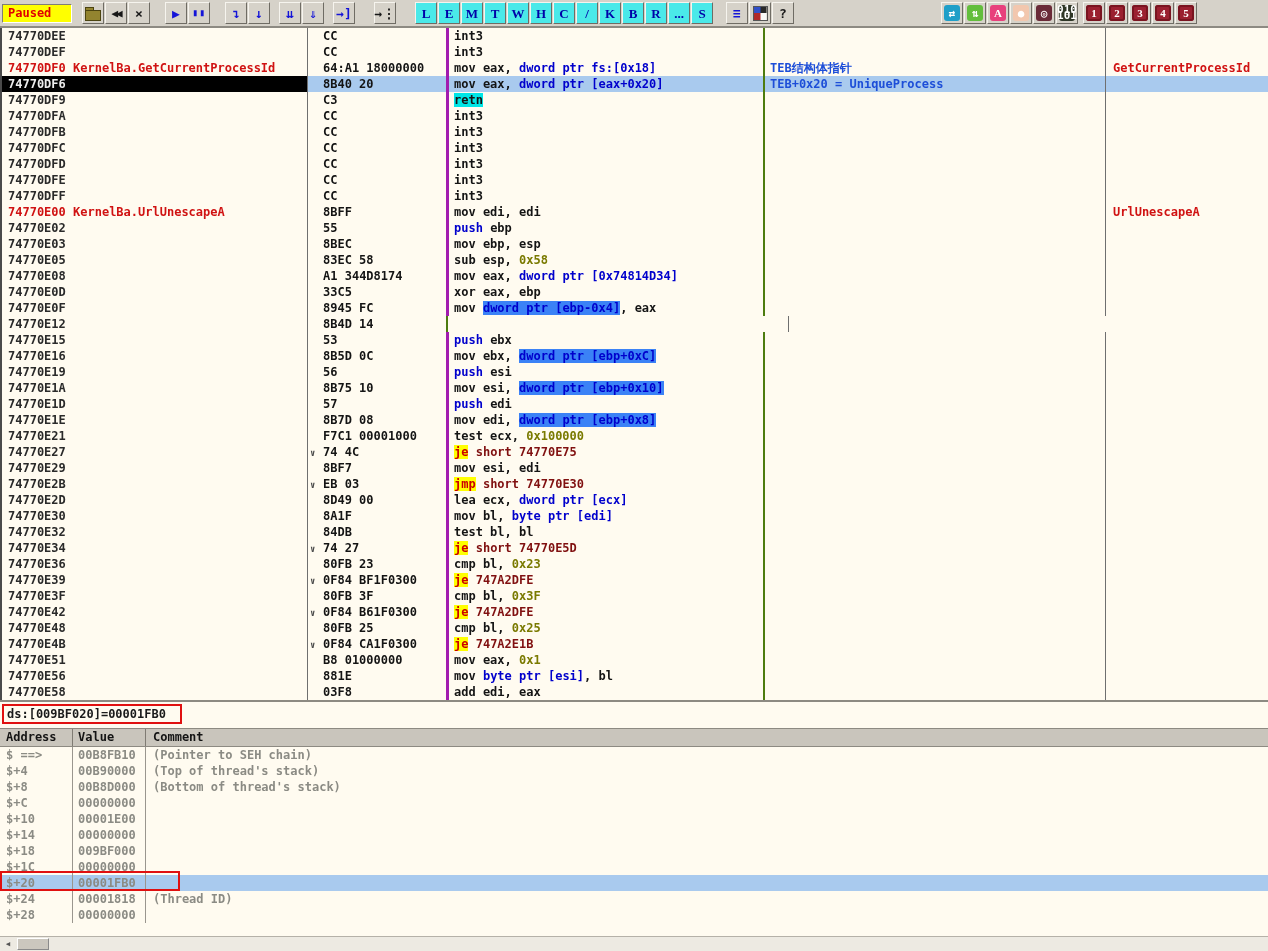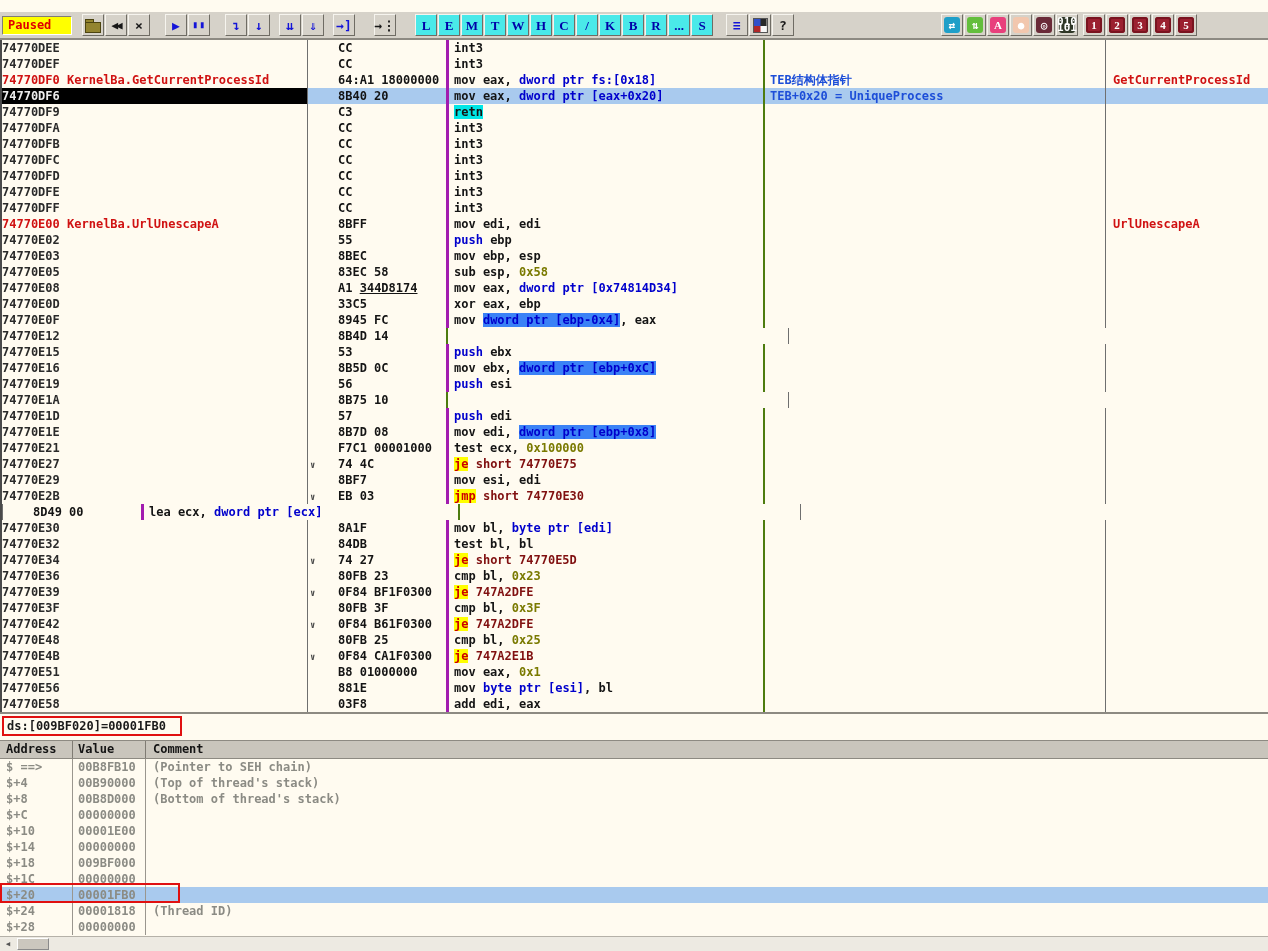--- a/index.html
+++ b/index.html
@@ -4,21 +4,21 @@
 <style>
   html,body{margin:0;padding:0}
   body{
     width:1268px;height:951px;overflow:hidden;background:#FFFBF0;
     font-family:"DejaVu Sans Mono","Liberation Mono",monospace;
     font-size:12px;font-weight:bold;color:#1a1a1a;position:relative;
   }
   
   .toolbar{
     height:28px;background:#D6D2C9;display:flex;align-items:center;
-    padding:0 2px;box-sizing:border-box;border-bottom:2px solid #8d8a82;margin-top:12px;
+    padding:0 2px;box-sizing:border-box;border-bottom:2px solid #8d8a82;
   }
   .status{
     width:70px;height:19px;background:#FFFF00;color:#E00000;
     border:1px solid;border-color:#807d75 #fff #fff #807d75;
     display:flex;align-items:center;padding-left:5px;box-sizing:border-box;
     font-size:12px;margin-right:6px;
   }
   .tbtn{
     width:22px;height:22px;background:#D6D2C9;box-sizing:border-box;
     border:1px solid;border-color:#F6F4EE #6F6C64 #6F6C64 #F6F4EE;
@@ -46,37 +46,37 @@
     font-size:11px;font-family:"Liberation Serif",serif}
   .icon-folder{width:14px;height:9px;background:#93842F;border:1px solid #4c4410;position:relative;margin-top:4px}
   .icon-folder::before{content:"";position:absolute;top:-4px;left:-1px;width:7px;height:2px;background:#93842F;border:1px solid #4c4410}
   .icon-grid{width:13px;height:13px;
     background-image:linear-gradient(#3050C8 0 50%,#B02828 50% 100%),linear-gradient(#282828 0 50%,#F8F8F8 50% 100%);
     background-size:50% 100%,50% 100%;background-position:left,right;background-repeat:no-repeat;
     border:1px solid #555}
   
   .disasm{height:672px;background:#FFFBF0;border-left:2px solid #4a4a4a;box-sizing:border-box;overflow:hidden}
   .drow{display:flex;height:16px;line-height:16px;white-space:pre}
-  .c-addr{width:305px;flex:0 0 305px;box-sizing:border-box;color:#2a2a2a;overflow:hidden}
+  .c-addr{width:305px;flex:0 0 305px;padding-left:6px;box-sizing:border-box;color:#2a2a2a;overflow:hidden}
   .c-addr.red{color:#D01212}
   .drow.sel .c-addr{background:#000;color:#EDEDED}
-  .c-hex{width:139px;flex:0 0 139px;box-sizing:border-box;border-left:1px solid #6f6f6f;padding-left:30px;position:relative;color:#141414;overflow:hidden}
+  .c-hex{width:139px;flex:0 0 139px;box-sizing:border-box;border-left:1px solid #6f6f6f;padding-left:15px;position:relative;color:#141414;overflow:hidden}
   .hint{position:absolute;left:2px;top:1px;color:#4a4a4a;font-size:9px}
   .c-dis{width:317px;flex:0 0 317px;box-sizing:border-box;border-left:3px solid #a21caf;padding-left:5px;overflow:hidden;color:#141414}
   .c-com{width:342px;flex:0 0 342px;box-sizing:border-box;border-left:2px solid #4d7c0f;padding-left:5px;overflow:hidden;color:#1d4ed8}
   .c-fun{flex:1;box-sizing:border-box;border-left:1px solid #6f6f6f;padding-left:7px;overflow:hidden;color:#D01212}
   .drow.sel .c-hex,.drow.sel .c-dis,.drow.sel .c-com,.drow.sel .c-fun{background:#A9CAEE}
   .m{color:#0000CC}
   .h{color:#0000CC;background:#3b82f6}
   .i{color:#7A7A00}
   .j{color:#CC0000;background:#FFFF00}
   .t{color:#801010}
   .k{color:#0000CC}
   .r{background:#00E6E6;color:#141414}
-  .xu{text-decoration:underline}
+  .xu{}
   
   .infopane{height:28px;box-sizing:border-box;padding:2px 0 0 2px;background:#FFFBF0;border-top:2px solid #8d8a82}
   .redbox{display:inline-block;border:2px solid #E01010;padding:0 14px 0 3px;line-height:16px}
   .infoline2{padding-left:5px;line-height:16px;margin-top:1px}
   
   .stackpane{position:relative}
   .stackhdr{display:flex;height:17px;line-height:16px;background:#C9C5BC;border-top:1px solid #8d8a82;border-bottom:1px solid #8d8a82;color:#141414}
   .sh-addr{width:72px;flex:0 0 72px;padding-left:6px;box-sizing:border-box}
   .sh-val{width:73px;flex:0 0 73px;padding-left:5px;box-sizing:border-box;border-left:1px solid #7f7b73}
   .sh-com{flex:1;padding-left:7px;border-left:1px solid #7f7b73;box-sizing:border-box}
@@ -240,28 +240,28 @@
     <div class="drow"><div class="c-addr">74770E02</div><div class="c-hex"><span>55</span></div><div class="c-dis"><span class="k">push</span><span> ebp</span></div><div class="c-com"></div><div class="c-fun"></div></div>
     <div class="drow"><div class="c-addr">74770E03</div><div class="c-hex"><span>8BEC</span></div><div class="c-dis"><span>mov ebp, esp</span></div><div class="c-com"></div><div class="c-fun"></div></div>
     <div class="drow"><div class="c-addr">74770E05</div><div class="c-hex"><span>83EC 58</span></div><div class="c-dis"><span>sub esp, </span><span class="i">0x58</span></div><div class="c-com"></div><div class="c-fun"></div></div>
     <div class="drow"><div class="c-addr">74770E08</div><div class="c-hex"><span>A1 </span><span class="xu">344D8174</span></div><div class="c-dis"><span>mov eax, </span><span class="m">dword ptr [0x74814D34]</span></div><div class="c-com"></div><div class="c-fun"></div></div>
     <div class="drow"><div class="c-addr">74770E0D</div><div class="c-hex"><span>33C5</span></div><div class="c-dis"><span>xor eax, ebp</span></div><div class="c-com"></div><div class="c-fun"></div></div>
     <div class="drow"><div class="c-addr">74770E0F</div><div class="c-hex"><span>8945 FC</span></div><div class="c-dis"><span>mov </span><span class="h">dword ptr [ebp-0x4]</span><span>, eax</span></div><div class="c-com"></div><div class="c-fun"></div></div>
     <div class="drow"><div class="c-addr">74770E12</div><div class="c-hex"><span>8B4D 14</span></div><div class="c-com"></div><div class="c-fun"></div></div>
     <div class="drow"><div class="c-addr">74770E15</div><div class="c-hex"><span>53</span></div><div class="c-dis"><span class="k">push</span><span> ebx</span></div><div class="c-com"></div><div class="c-fun"></div></div>
     <div class="drow"><div class="c-addr">74770E16</div><div class="c-hex"><span>8B5D 0C</span></div><div class="c-dis"><span>mov ebx, </span><span class="h">dword ptr [ebp+0xC]</span></div><div class="c-com"></div><div class="c-fun"></div></div>
     <div class="drow"><div class="c-addr">74770E19</div><div class="c-hex"><span>56</span></div><div class="c-dis"><span class="k">push</span><span> esi</span></div><div class="c-com"></div><div class="c-fun"></div></div>
-    <div class="drow"><div class="c-addr">74770E1A</div><div class="c-hex"><span>8B75 10</span></div><div class="c-com"></div><div class="c-fun"></div></div>
+    <div class="drow"><div class="c-addr">74770E1A</div><div class="c-hex"><span>8B75 10</span></div><div class="c-dis"><span>mov esi, </span><span class="h">dword ptr [ebp+0x10]</span></div><div class="c-com"></div><div class="c-fun"></div></div>
     <div class="drow"><div class="c-addr">74770E1D</div><div class="c-hex"><span>57</span></div><div class="c-dis"><span class="k">push</span><span> edi</span></div><div class="c-com"></div><div class="c-fun"></div></div>
     <div class="drow"><div class="c-addr">74770E1E</div><div class="c-hex"><span>8B7D 08</span></div><div class="c-dis"><span>mov edi, </span><span class="h">dword ptr [ebp+0x8]</span></div><div class="c-com"></div><div class="c-fun"></div></div>
     <div class="drow"><div class="c-addr">74770E21</div><div class="c-hex"><span>F7C1 00001000</span></div><div class="c-dis"><span>test ecx, </span><span class="i">0x100000</span></div><div class="c-com"></div><div class="c-fun"></div></div>
     <div class="drow"><div class="c-addr">74770E27</div><div class="c-hex"><span class="hint">∨</span><span>74 4C</span></div><div class="c-dis"><span class="j">je</span><span class="t"> short 74770E75</span></div><div class="c-com"></div><div class="c-fun"></div></div>
     <div class="drow"><div class="c-addr">74770E29</div><div class="c-hex"><span>8BF7</span></div><div class="c-dis"><span>mov esi, edi</span></div><div class="c-com"></div><div class="c-fun"></div></div>
     <div class="drow"><div class="c-addr">74770E2B</div><div class="c-hex"><span class="hint">∨</span><span>EB 03</span></div><div class="c-dis"><span class="j">jmp</span><span class="t"> short 74770E30</span></div><div class="c-com"></div><div class="c-fun"></div></div>
-    <div class="drow"><div class="c-hex"><span>8D49 00</span></div><div class="c-dis"><span>lea ecx, </span><span class="m">dword ptr [ecx]</span></div><div class="c-com"></div><div class="c-fun"></div></div>
+    <div class="drow"><div class="c-addr">74770E2D</div><div class="c-hex"><span>8D49 00</span></div><div class="c-dis"><span>lea ecx, </span><span class="m">dword ptr [ecx]</span></div><div class="c-com"></div><div class="c-fun"></div></div>
     <div class="drow"><div class="c-addr">74770E30</div><div class="c-hex"><span>8A1F</span></div><div class="c-dis"><span>mov bl, </span><span class="m">byte ptr [edi]</span></div><div class="c-com"></div><div class="c-fun"></div></div>
     <div class="drow"><div class="c-addr">74770E32</div><div class="c-hex"><span>84DB</span></div><div class="c-dis"><span>test bl, bl</span></div><div class="c-com"></div><div class="c-fun"></div></div>
     <div class="drow"><div class="c-addr">74770E34</div><div class="c-hex"><span class="hint">∨</span><span>74 27</span></div><div class="c-dis"><span class="j">je</span><span class="t"> short 74770E5D</span></div><div class="c-com"></div><div class="c-fun"></div></div>
     <div class="drow"><div class="c-addr">74770E36</div><div class="c-hex"><span>80FB 23</span></div><div class="c-dis"><span>cmp bl, </span><span class="i">0x23</span></div><div class="c-com"></div><div class="c-fun"></div></div>
     <div class="drow"><div class="c-addr">74770E39</div><div class="c-hex"><span class="hint">∨</span><span>0F84 BF1F0300</span></div><div class="c-dis"><span class="j">je</span><span class="t"> 747A2DFE</span></div><div class="c-com"></div><div class="c-fun"></div></div>
     <div class="drow"><div class="c-addr">74770E3F</div><div class="c-hex"><span>80FB 3F</span></div><div class="c-dis"><span>cmp bl, </span><span class="i">0x3F</span></div><div class="c-com"></div><div class="c-fun"></div></div>
     <div class="drow"><div class="c-addr">74770E42</div><div class="c-hex"><span class="hint">∨</span><span>0F84 B61F0300</span></div><div class="c-dis"><span class="j">je</span><span class="t"> 747A2DFE</span></div><div class="c-com"></div><div class="c-fun"></div></div>
     <div class="drow"><div class="c-addr">74770E48</div><div class="c-hex"><span>80FB 25</span></div><div class="c-dis"><span>cmp bl, </span><span class="i">0x25</span></div><div class="c-com"></div><div class="c-fun"></div></div>
     <div class="drow"><div class="c-addr">74770E4B</div><div class="c-hex"><span class="hint">∨</span><span>0F84 CA1F0300</span></div><div class="c-dis"><span class="j">je</span><span class="t"> 747A2E1B</span></div><div class="c-com"></div><div class="c-fun"></div></div>
     <div class="drow"><div class="c-addr">74770E51</div><div class="c-hex"><span>B8 01000000</span></div><div class="c-dis"><span>mov eax, </span><span class="i">0x1</span></div><div class="c-com"></div><div class="c-fun"></div></div>

